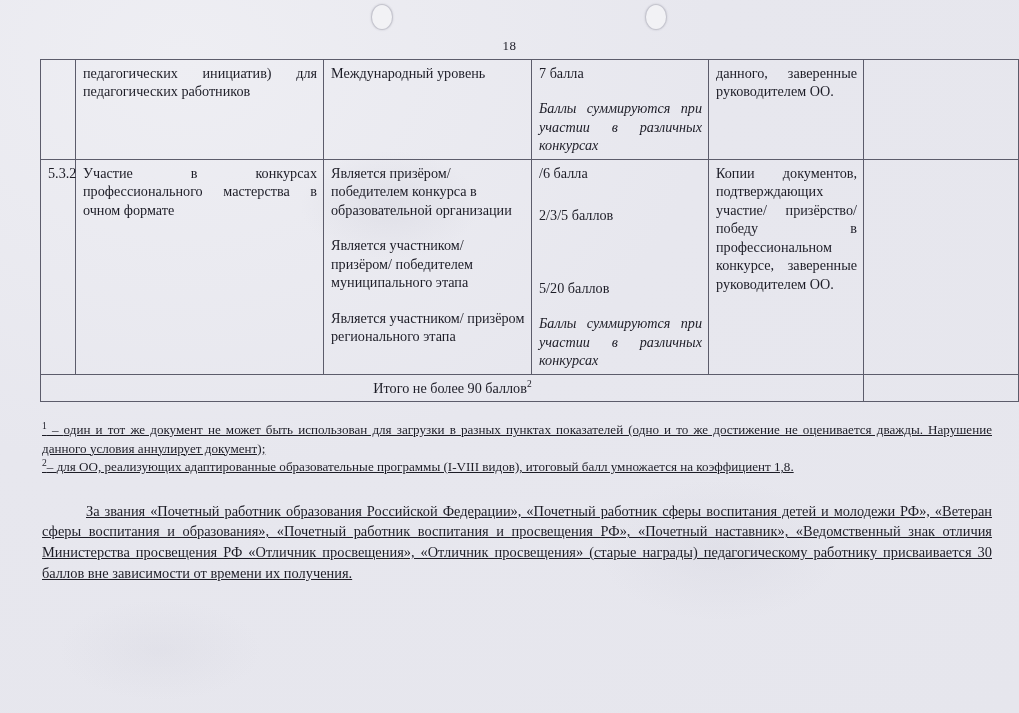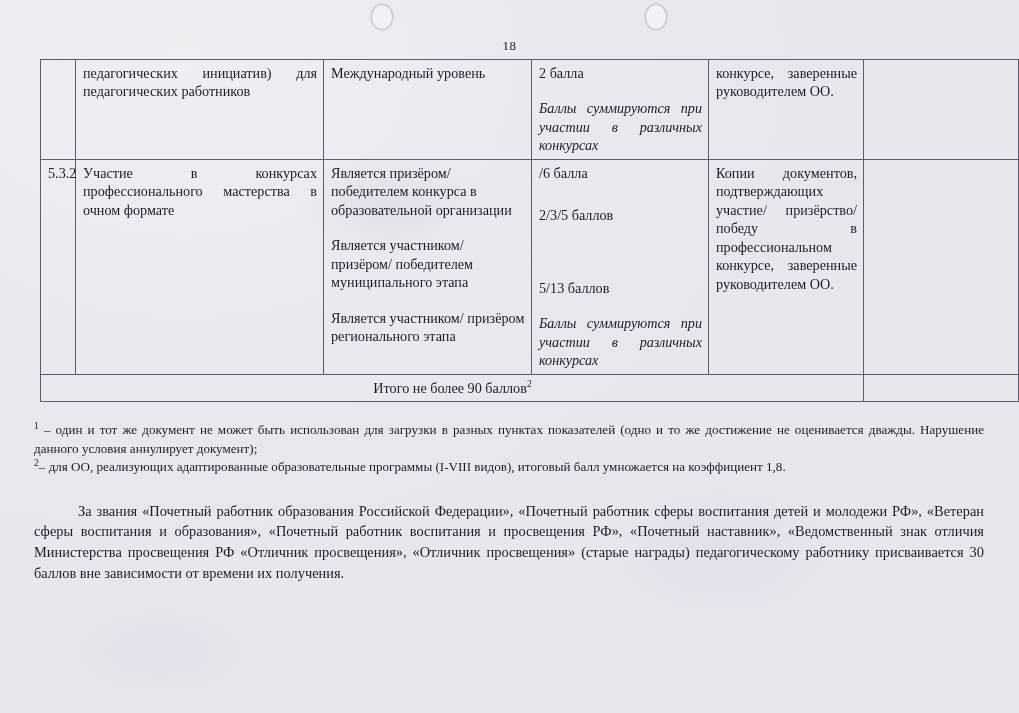--- a/index.html
+++ b/index.html
@@ -100,23 +100,24 @@
     text-align: center;
     font-weight: normal;
     font-size: 14.4px;
     padding: 3px 4px 4px;
   }
   sup { font-size: 9.5px; vertical-align: super; line-height: 0; }
 
   
   .below {
     position: absolute;
-    left: 34px;
+    left: 42px;
     top: 421px;
     width: 950px;
+    text-decoration: underline;
   }
   .footnotes {
     font-size: 13.1px;
     line-height: 1.42;
     text-align: justify;
     text-align-last: left;
   }
   .footnotes p { margin: 0; }
   .fn-mark { font-size: 9.6px; vertical-align: super; line-height: 0; }
 
@@ -157,26 +158,26 @@
 
         <tr>
           <td class="num"></td>
           <td>
             <div class="just">педагогических инициатив) для педагогических работников</div>
           </td>
           <td>
             <div>Международный уровень</div>
           </td>
           <td>
-            <div>2 балла</div>
+            <div>7 балла</div>
             <div class="gap-md"></div>
             <div class="ital just">Баллы суммируются при участии в различных конкурсах</div>
           </td>
           <td>
-            <div class="just">конкурсе, заверенные руководителем ОО.</div>
+            <div class="just">данного, заверенные руководителем ОО.</div>
           </td>
           <td></td>
         </tr>
 
         <tr>
           <td class="num">5.3.2</td>
           <td>
             <div class="just">Участие в конкурсах профессионального мастерства в очном формате</div>
           </td>
           <td>
@@ -185,21 +186,21 @@
             <div>Является участником/ призёром/ победителем муниципального этапа</div>
             <div class="gap-md"></div>
             <div>Является участником/ призёром регионального этапа</div>
           </td>
           <td>
             <div>/6 балла</div>
             <div class="gap-lg"></div>
             <div>2/3/5 баллов</div>
             <div class="gap-lg"></div>
             <div style="height:30px"></div>
-            <div>5/13 баллов</div>
+            <div>5/20 баллов</div>
             <div class="gap-md"></div>
             <div class="ital just">Баллы суммируются при участии в различных конкурсах</div>
           </td>
           <td>
             <div class="just">Копии документов, подтверждающих участие/ призёрство/ победу в профессиональном конкурсе, заверенные руководителем ОО.</div>
           </td>
           <td></td>
         </tr>
 
         <tr class="total-row">

